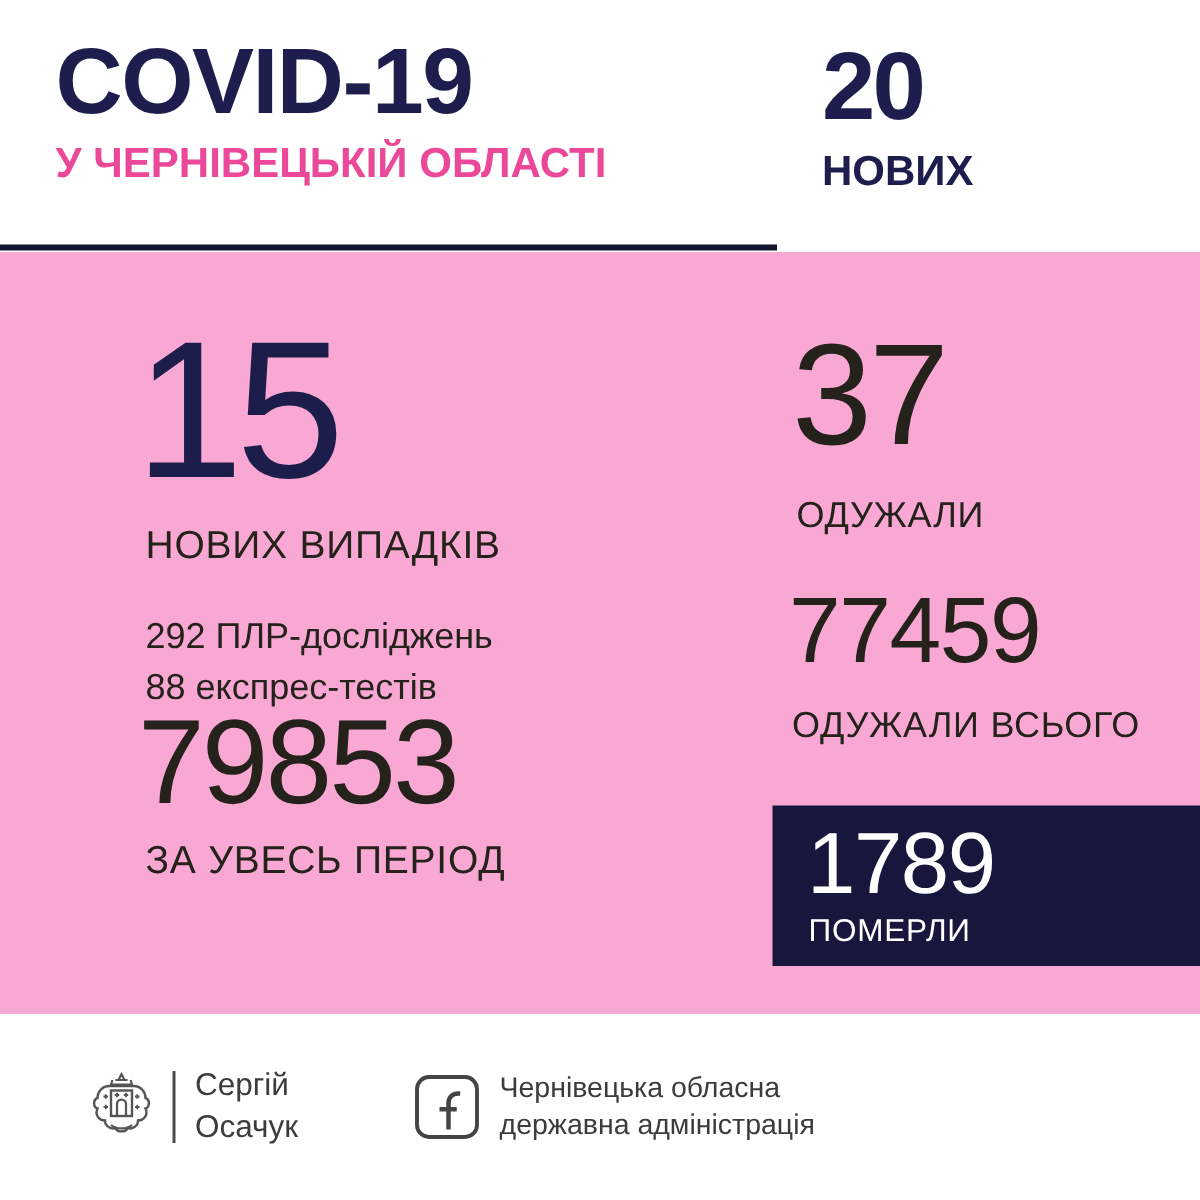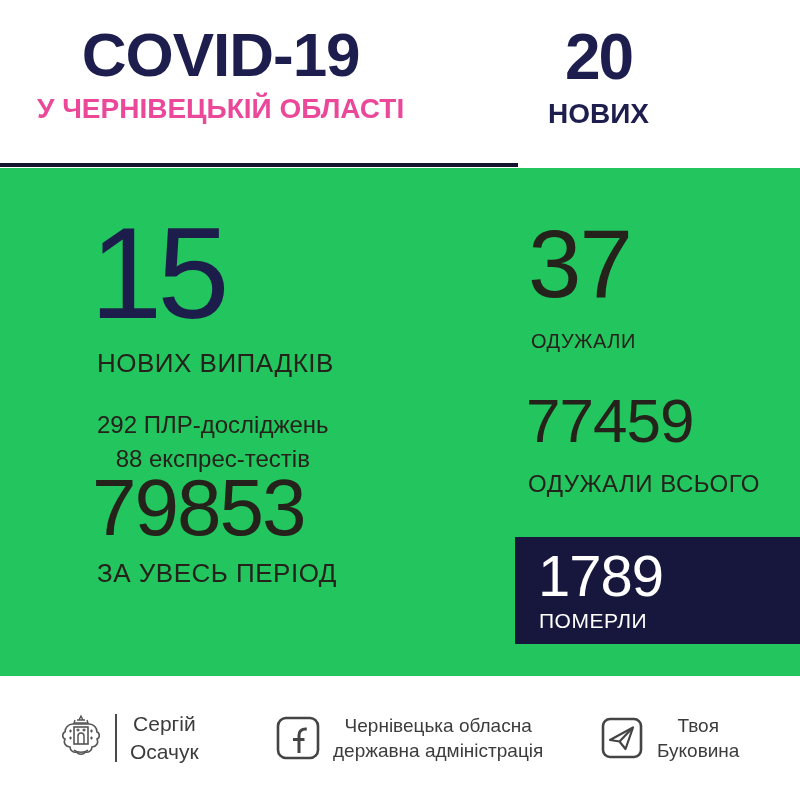--- a/index.html
+++ b/index.html
@@ -4,51 +4,50 @@
 <style>
   html, body { margin: 0; padding: 0; }
   body { font-family: "Liberation Sans", sans-serif; background: #e8e8e8; }
   .poster {
     position: relative;
     width: 800px;
     height: 800px;
     background: #ffffff;
     overflow: hidden;
     margin: 0 auto;
-    text-align: center;
   }
   
   .header { position: absolute; left: 0; top: 0; width: 800px; height: 168px; background: #ffffff; }
   .title-block { position: absolute; left: 37px; top: 22px; color: #1E1E4E; }
   .page-title {
     font-size: 62px; font-weight: 700; letter-spacing: -1px; line-height: 1.05;
     color: #1E1E4E;
   }
   .page-subtitle {
     font-size: 28px; font-weight: 700; letter-spacing: 0px; margin-top: 6px;
     color: #ec4899; white-space: nowrap;
   }
   .date-block { position: absolute; left: 548px; top: 24px; color: #1E1E4E; }
   .date-day { font-size: 64px; font-weight: 700; letter-spacing: -2px; line-height: 1.05; }
   .date-month { font-size: 28px; font-weight: 700; margin-top: 7px; }
   .header-divider {
     position: absolute; left: 0; top: 163px; width: 518px; height: 4px;
     background: #14142e;
   }
   
-  .main { position: absolute; left: 0; top: 168px; width: 800px; height: 508px; background: #22c55e; }
+  .main { position: absolute; left: 0; top: 168px; width: 800px; height: 508px; background: #f9a8d4; }
   .stat-value { position: absolute; line-height: 1; font-weight: 400; color: #24221B; white-space: nowrap; }
   .stat-label { position: absolute; font-size: 26px; color: #24221B; letter-spacing: 0.5px; white-space: nowrap; }
   .v-new     { left: 90px;  top: 40px;  font-size: 130px; letter-spacing: -5px; color: #1D1D4B; }
   .l-new     { left: 97px;  top: 180px; }
   .tests     { position: absolute; left: 97px; top: 240px; font-size: 24px; line-height: 1.42; color: #24221B; }
   .v-total   { left: 92px;  top: 300px; font-size: 80px; letter-spacing: -2px; }
   .l-total   { left: 97px;  top: 390px; }
   .v-recov   { left: 528px; top: 48px;  font-size: 96px; letter-spacing: -2px; }
-  .l-recov   { left: 531px; top: 162px; font-size: 20px; }
+  .l-recov   { left: 531px; top: 162px; font-size: 24px; }
   .v-recovt  { left: 526px; top: 222px; font-size: 62px; letter-spacing: -1px; }
   .l-recovt  { left: 528px; top: 302px; font-size: 24px; }
   .deaths-box {
     position: absolute; left: 515px; top: 369px; width: 285px; height: 107px;
     background: #17173D;
     padding-left: 12px;
   }
   .deaths-value {
     position: absolute; left: 23px; top: 10px; font-size: 58px; line-height: 1;
     color: #ffffff; letter-spacing: -1px;
@@ -136,28 +135,15 @@
           <path d="M23 37 V19.5 c0-4.2 2.6-6.5 6.6-6.5 h1.2" stroke="#444" stroke-width="3" fill="none"></path>
           <path d="M17 23.5 h11.5" stroke="#444" stroke-width="3"></path>
         </svg>
       </span>
       <span class="footer-text">
         <div>Чернівецька обласна</div>
         <div>державна адміністрація</div>
       </span>
     </div>
 
-    <div class="footer-group fg-3">
-      <span class="icon-box">
-        <svg width="44" height="44" viewBox="0 0 44 44" fill="none">
-          <rect x="3" y="3" width="38" height="38" rx="7" stroke="#444" stroke-width="2.6"></rect>
-          <path d="M10 24 L33 11.5 L25.5 33 L19.5 25.5 Z" stroke="#444" stroke-width="2.2" stroke-linejoin="round" fill="none"></path>
-          <path d="M19.5 25.5 L31 13.5" stroke="#444" stroke-width="2.2" fill="none"></path>
-        </svg>
-      </span>
-      <span class="footer-text">
-        <div>Твоя</div>
-        <div>Буковина</div>
-      </span>
-    </div>
 
   </div>
 </div>
 
 </body></html>

